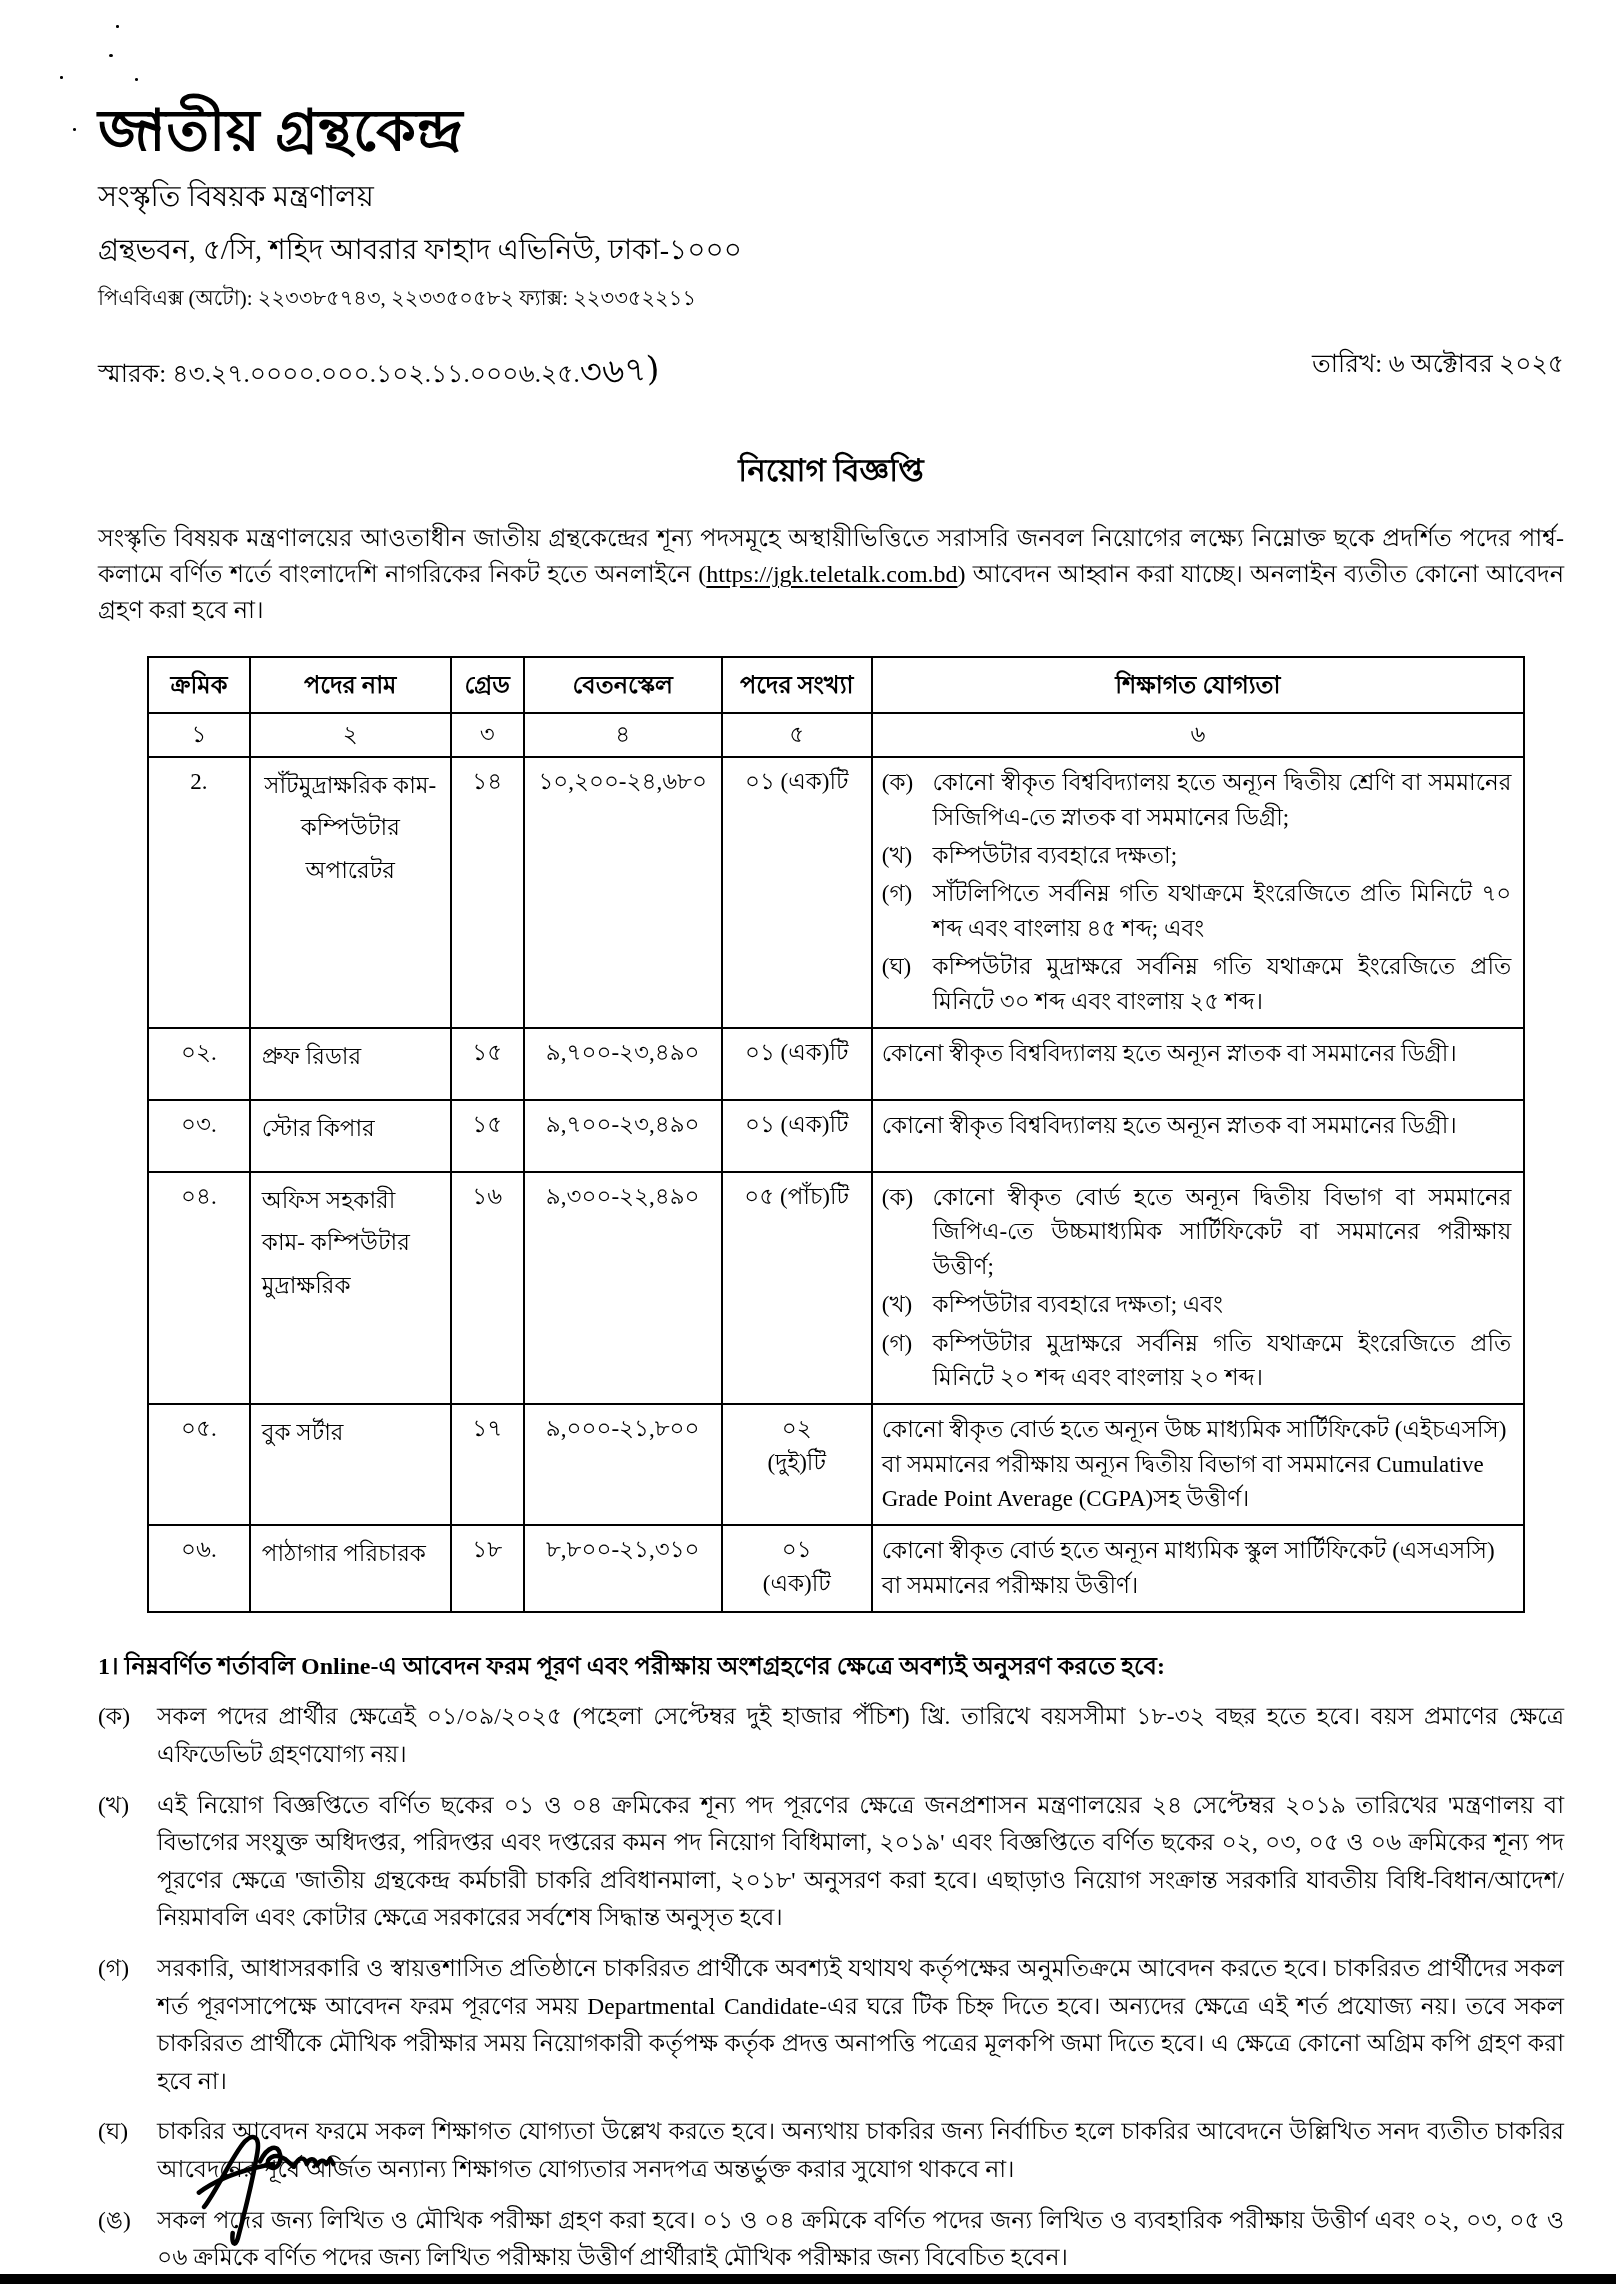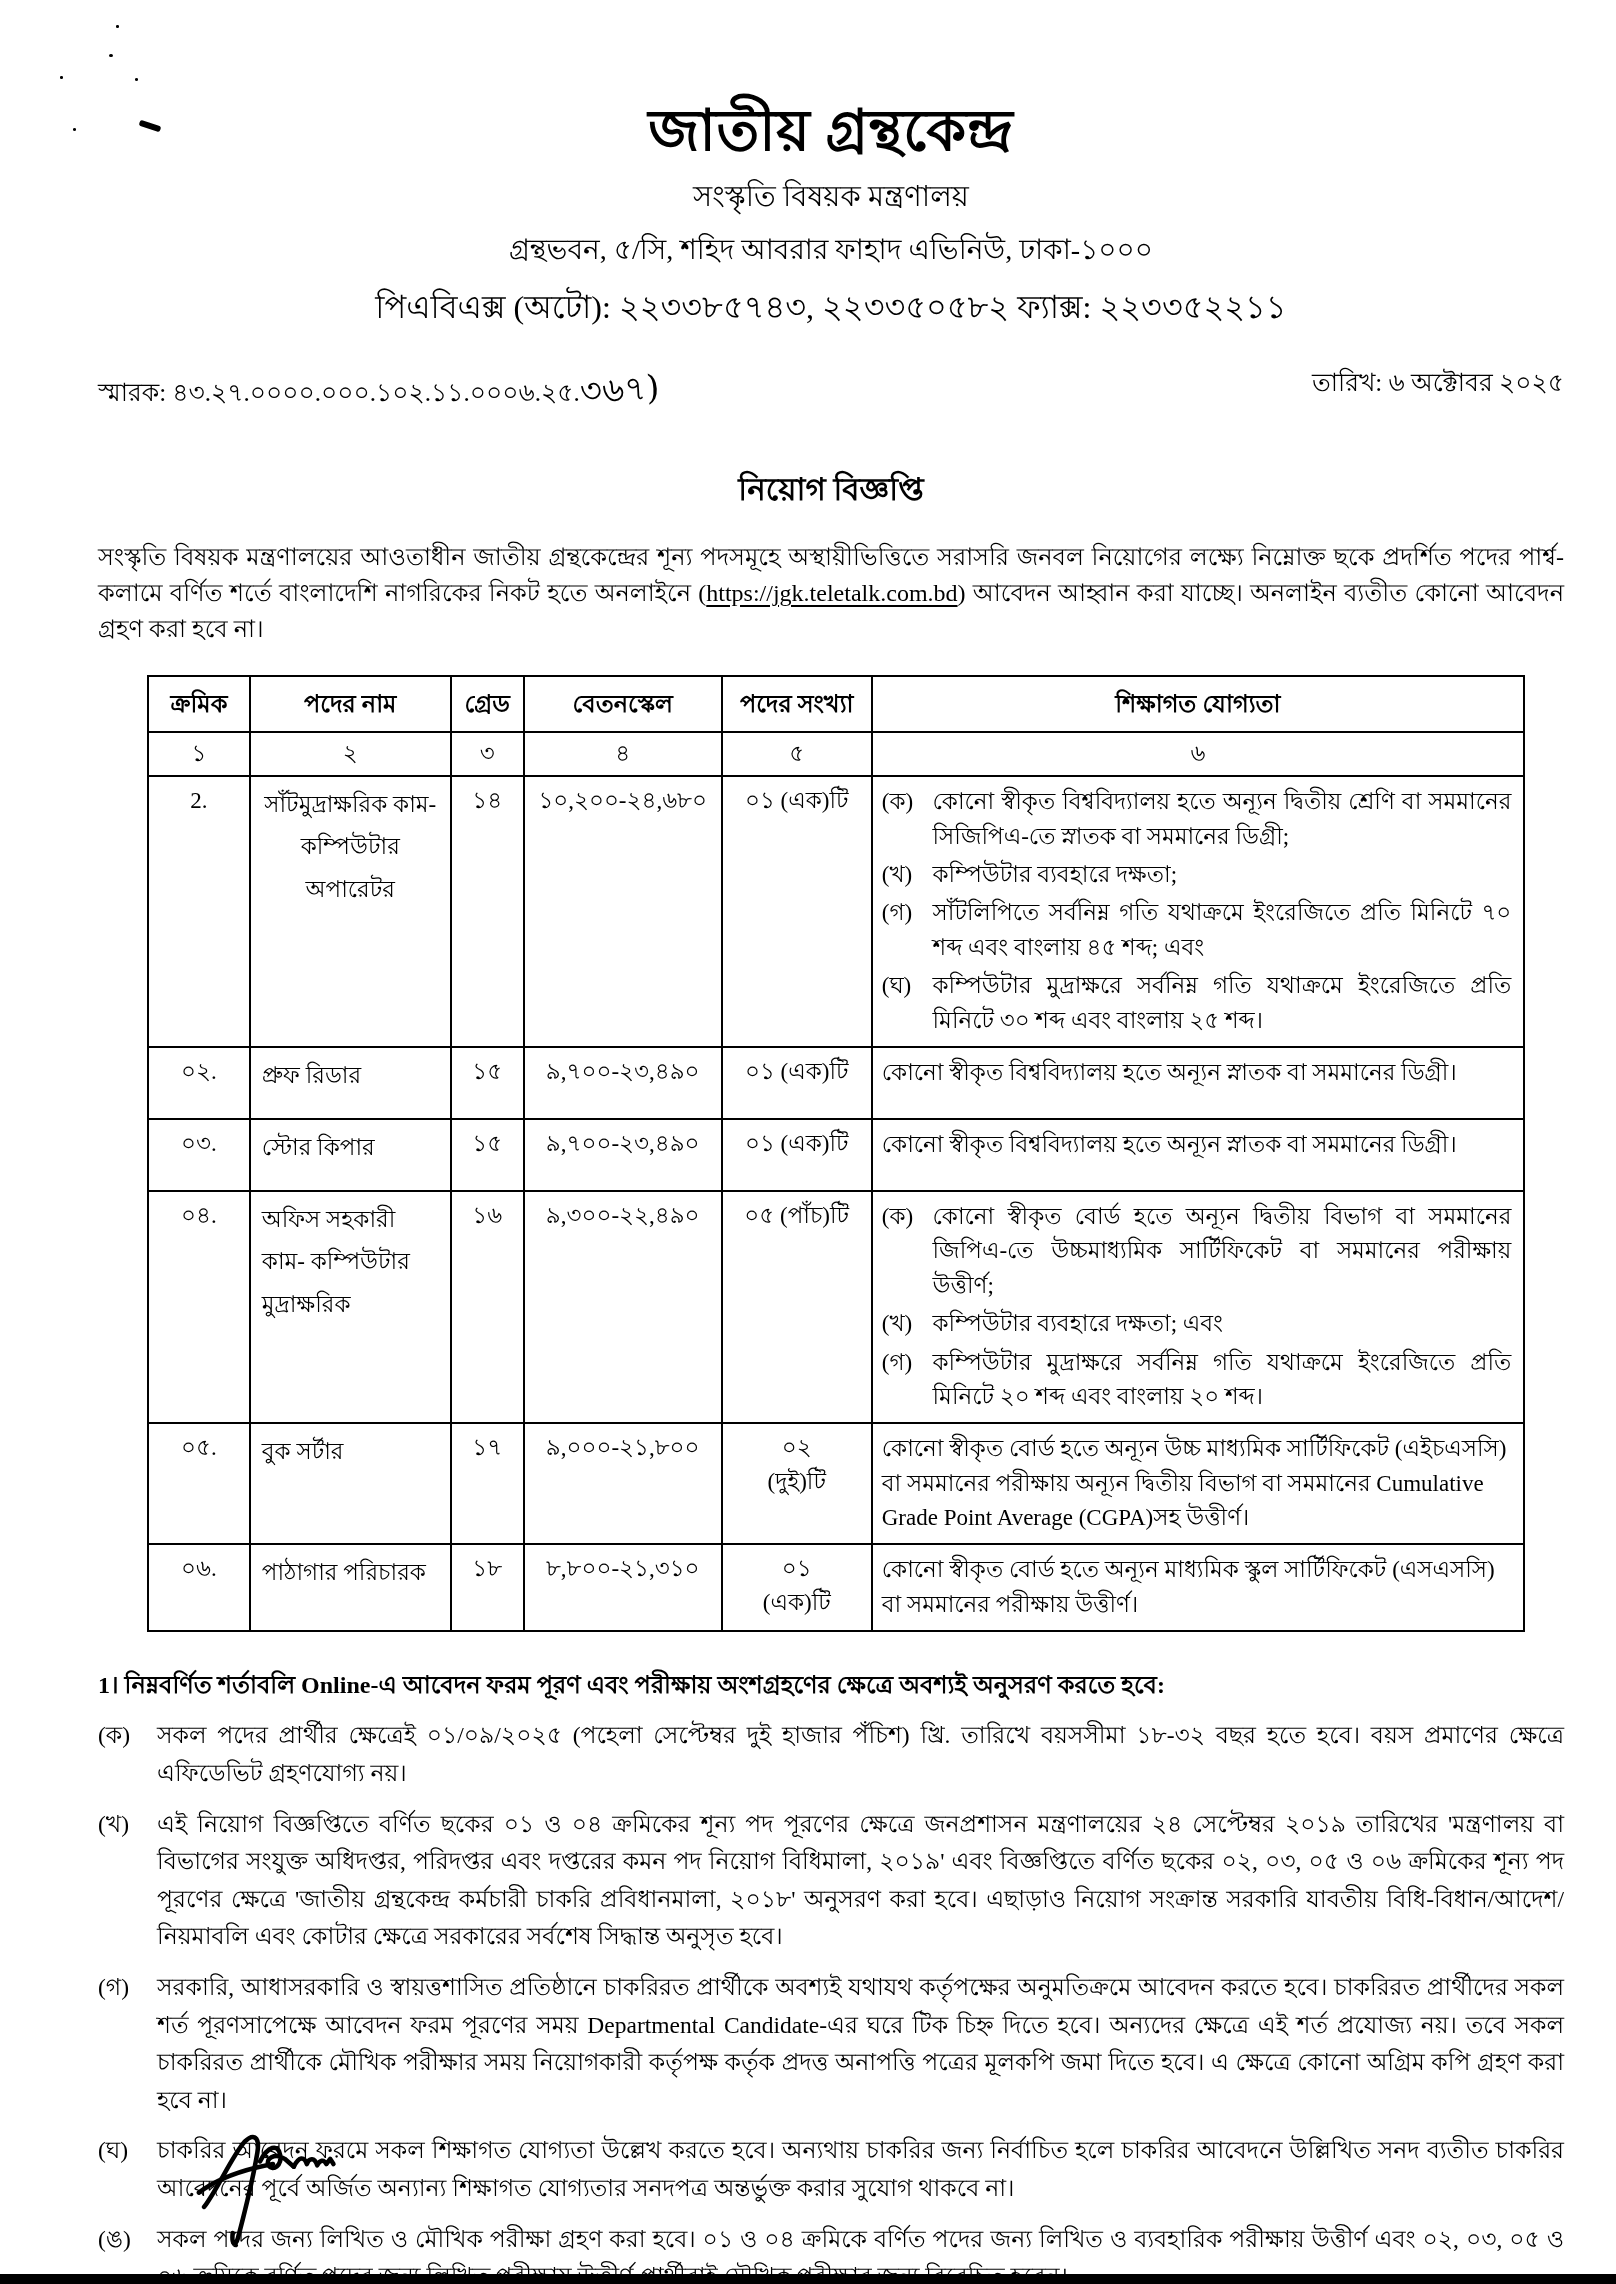--- a/index.html
+++ b/index.html
@@ -7,25 +7,25 @@
     position:relative;
     width:1616px;height:2284px;
     background:#ffffff;
     color:#000;
     font-family:"Liberation Serif","DejaVu Serif",serif;
     overflow:hidden;
     box-sizing:border-box;
     padding:98px 52px 0 98px;
   }
   
-  .letterhead{text-align:center;}
+  .letterhead{}
   .org-title{font-size:57px;font-weight:700;line-height:1.15;letter-spacing:0.7px;}
   .org-ministry{font-size:29px;margin-top:9px;}
   .org-address{font-size:28px;margin-top:6.5px;}
-  .org-phone{font-size:32px;margin-top:6.5px;}
+  .org-phone{font-size:21px;margin-top:6.5px;}
   .org-contact{font-size:27px;margin-top:7.8px;}
   a.doclink{color:#000;text-decoration:underline;text-underline-offset:3.9px;cursor:pointer;}
   
   .memo-row{display:flex;justify-content:space-between;align-items:flex-start;margin-top:27px;font-size:25px;}
   .memo-hand{font-size:34px;display:inline-block;transform:rotate(-3deg);font-family:"DejaVu Serif",serif;}
   
   .notice-title{text-align:center;font-size:31px;font-weight:700;margin-top:45px;}
   .intro{margin-top:22px;font-size:24px;line-height:1.52;text-align:justify;}
   
   table.post-table{border-collapse:collapse;margin-left:49px;width:1378px;margin-top:27px;table-layout:fixed;}

